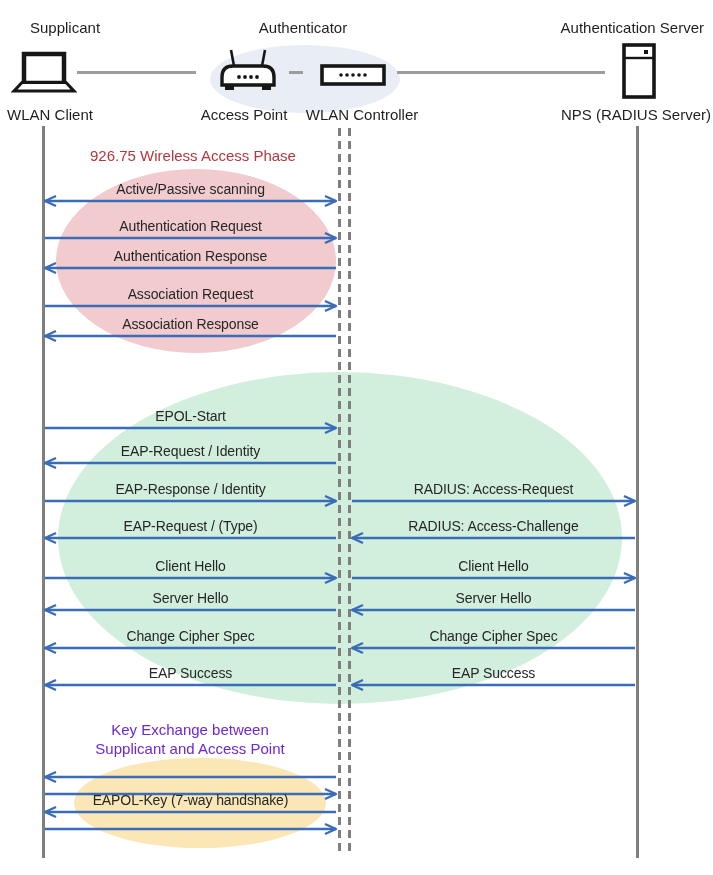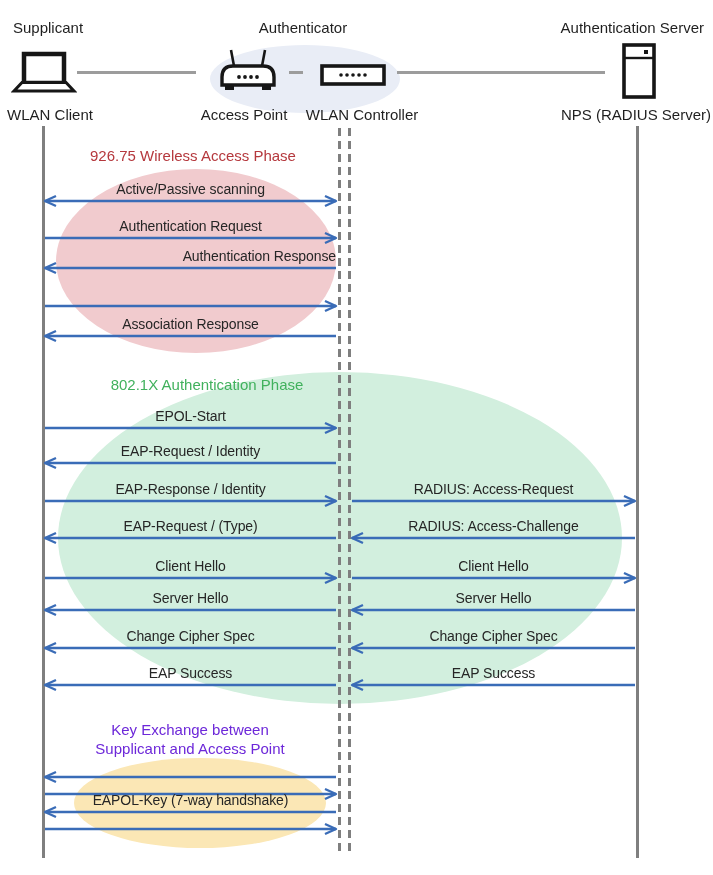--- a/index.html
+++ b/index.html
@@ -18,21 +18,21 @@
      white-space:pre-line;transform:translateX(-50%);z-index:4;}
   .msg-label{position:absolute;height:18px;line-height:18px;font-size:14px;color:#262626;
      text-align:center;white-space:nowrap;z-index:4;letter-spacing:-0.1px;}
   #arrow-layer{position:absolute;left:0;top:0;z-index:3;}
 </style>
 </head>
 <body>
 
 <div id="stage">
 
-  <div class="actor-title" style="left:13px;">Supplicant</div>
+  <div class="actor-title" style="left:30px;">Supplicant</div>
   <div class="actor-title" style="left:303px;transform:translateX(-50%);">Authenticator</div>
   <div class="actor-title" style="right:9px;">Authentication Server</div>
 
   <div id="auth-highlight" class="phase-ellipse" style="left: 210px; top: 45px; width: 190px; height: 68px; z-index: 1; background: rgb(233, 237, 246);"></div>
 
   <div class="connector" style="left:77px;width:119px;"></div>
   <div class="connector" style="left:289px;width:14px;"></div>
   <div class="connector" style="left:397px;width:208px;"></div>
 
   <svg class="icon" style="left:11px;top:50px;" width="66" height="46" viewBox="0 0 66 46">
@@ -169,27 +169,27 @@
       </g>
       <g stroke="#3A6CB7" stroke-width="2.4" fill="none" stroke-linejoin="round">
         <line x1="45" x2="336" y1="829" y2="829"></line>
         <polyline points="325,824 336,829 325,834"></polyline>
       </g>
     </svg>
 
 <div class="phase-ellipse" style="left: 56px; top: 169px; width: 280px; height: 184px; background: rgb(241, 203, 206);"></div>
     <div class="phase-title" style="left: 193px; top: 146px; color: rgb(181, 56, 61);">926.75 Wireless Access Phase</div>
     <div class="phase-ellipse" style="left: 58px; top: 372px; width: 564px; height: 332px; background: rgb(210, 239, 222);"></div>
-    <div class="phase-title" style="left: 207px; top: 375px; color: rgb(65, 177, 93);">802.1X Authentication Phase</div>
     <div class="phase-ellipse" style="left: 74px; top: 758px; width: 252px; height: 90px; background: rgb(251, 231, 181);"></div>
     <div class="phase-title" style="left: 190px; top: 720px; color: #6d28d9;">Key Exchange between
 Supplicant and Access Point</div>
     <div class="msg-label" style="left: 45px; width: 291px; top: 180px;">Active/Passive scanning</div>
     <div class="msg-label" style="left: 45px; width: 291px; top: 217px;">Authentication Request</div>
-    <div class="msg-label" style="left: 45px; width: 291px; top: 247px; text-align: right;">Authentication Response</div>
+    <div class="msg-label" style="left: 45px; width: 291px; top: 247px;">Authentication Response</div>
+    <div class="msg-label" style="left: 45px; width: 291px; top: 285px;">Association Request</div>
     <div class="msg-label" style="left: 45px; width: 291px; top: 315px;">Association Response</div>
     <div class="msg-label" style="left: 45px; width: 291px; top: 407px;">EPOL-Start</div>
     <div class="msg-label" style="left: 45px; width: 291px; top: 442px;">EAP-Request / Identity</div>
     <div class="msg-label" style="left: 45px; width: 291px; top: 480px;">EAP-Response / Identity</div>
     <div class="msg-label" style="left: 352px; width: 283px; top: 480px;">RADIUS: Access-Request</div>
     <div class="msg-label" style="left: 45px; width: 291px; top: 517px;">EAP-Request / (Type)</div>
     <div class="msg-label" style="left: 352px; width: 283px; top: 517px;">RADIUS: Access-Challenge</div>
     <div class="msg-label" style="left: 45px; width: 291px; top: 557px;">Client Hello</div>
     <div class="msg-label" style="left: 352px; width: 283px; top: 557px;">Client Hello</div>
     <div class="msg-label" style="left: 45px; width: 291px; top: 589px;">Server Hello</div>

